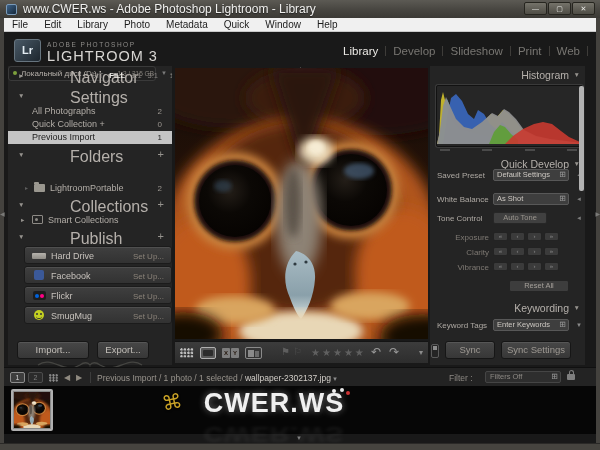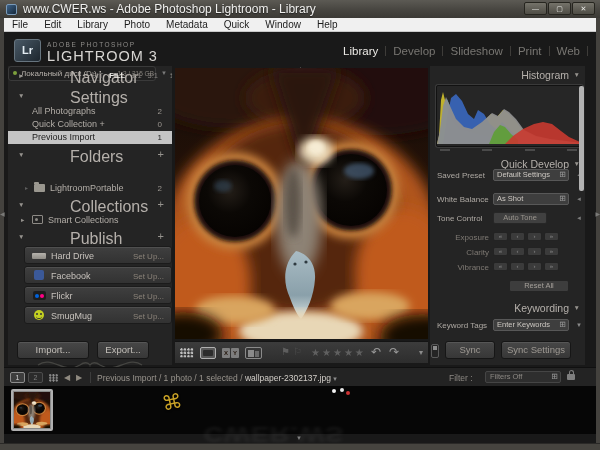--- a/index.html
+++ b/index.html
@@ -489,20 +489,21 @@
     <div class="abs filmstrip">
       <div class="thumb-cell">
         <div class="thumb-img">
           <svg width="36" height="36" viewBox="0 0 253 271" preserveAspectRatio="none">
               <use href="#owl"></use>
             </svg>
         </div>
       </div>
       <div class="watermark-wrap">
         <span class="wm-flourish">⌘</span>
+        <span class="watermark">CWER.WS</span>
         <span class="wm-flowers"></span>
         <div class="watermark-reflect">CWER.WS</div>
       </div>
     </div>
 
     <div class="fs-downarrow">▼</div>
   </div>
 
   <div class="edge-tri" style="left:0px;top:210px;">◀</div>
   <div class="edge-tri" style="right:0px;top:210px;">▶</div>

